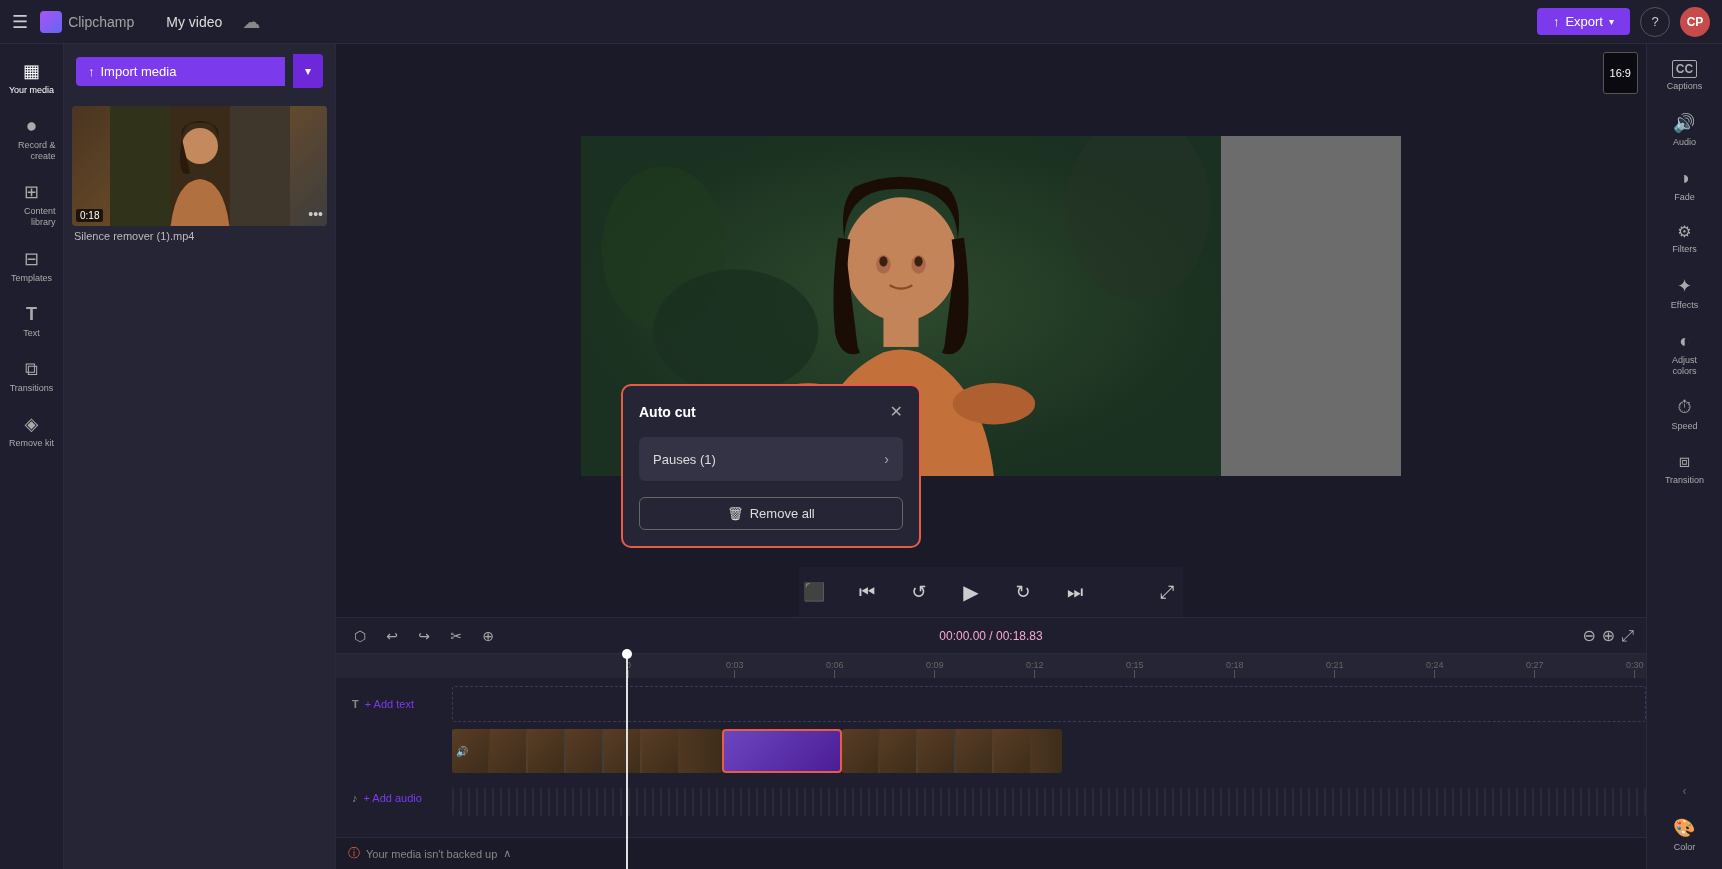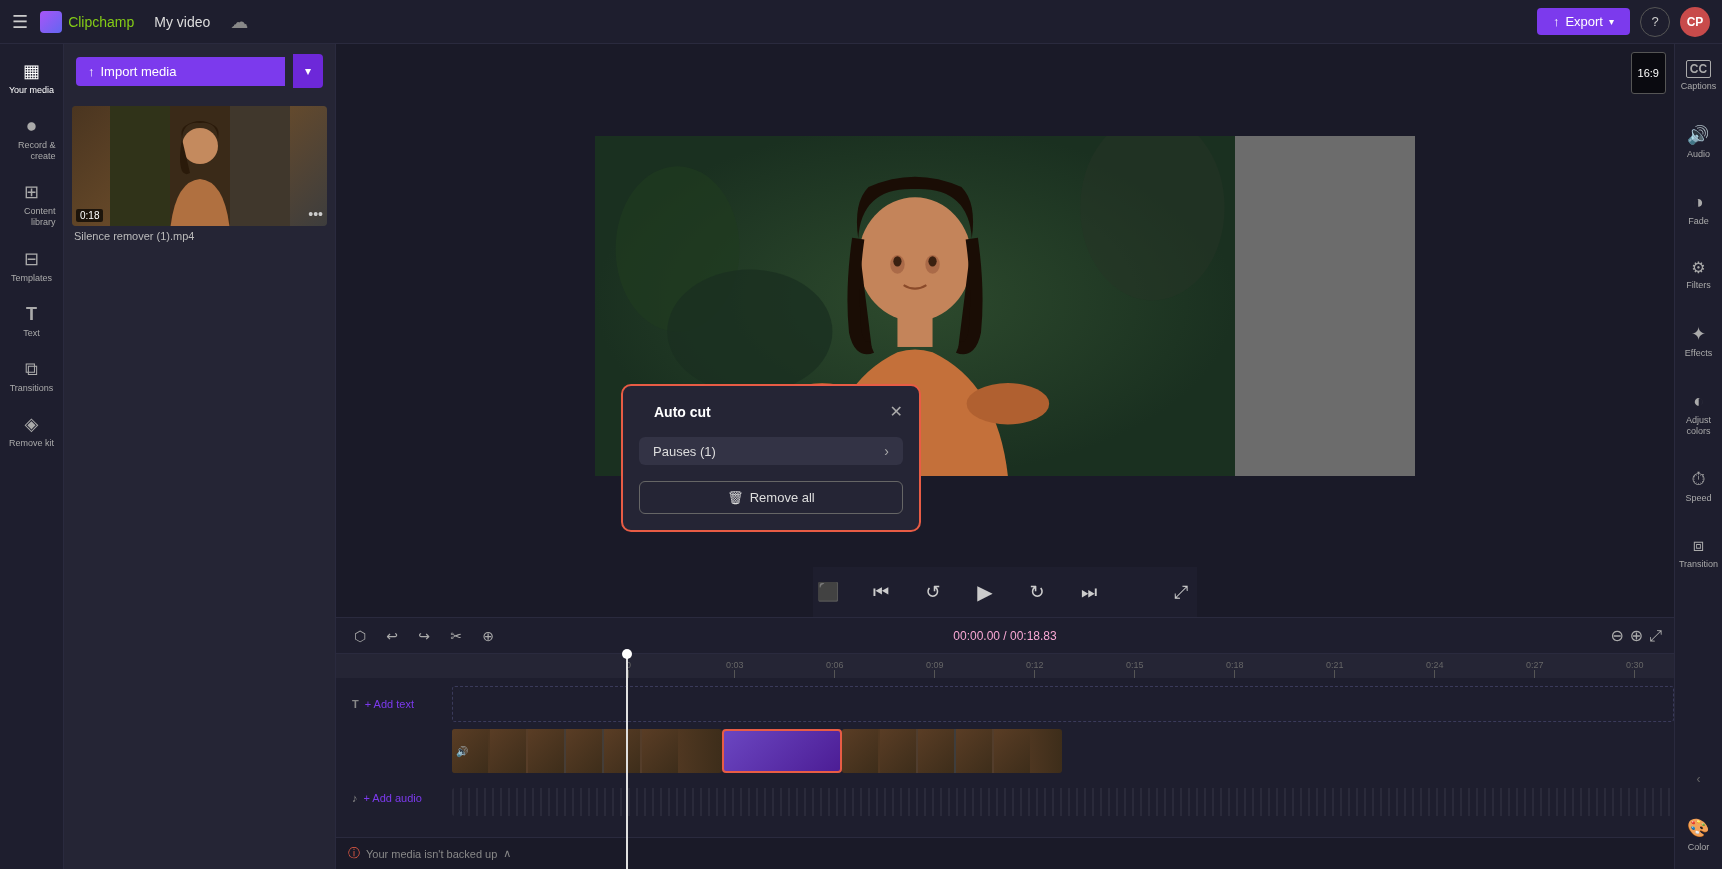--- a/index.html
+++ b/index.html
@@ -25,21 +25,21 @@
       flex-shrink: 0;
       border-bottom: 1px solid #2a2a3e;
     }
     .topbar-hamburger { font-size: 18px; color: #ccc; cursor: pointer; }
     .topbar-logo { display: flex; align-items: center; gap: 6px; }
     .topbar-logo-icon {
       width: 22px; height: 22px;
       background: linear-gradient(135deg, #a855f7, #6366f1);
       border-radius: 4px;
     }
-    .topbar-title { font-size: 14px; color: #84cc16; }
+    .topbar-title { font-size: 14px; color: #a3a3a3; }
     .topbar-cloud { font-size: 18px; color: #888; margin-left: 8px; }
     .topbar-spacer { flex: 1; }
     .topbar-right { display: flex; align-items: center; gap: 10px; }
     .export-btn {
       background: #7c3aed;
       border: none;
       color: #fff;
       padding: 6px 16px;
       border-radius: 4px;
       cursor: pointer;
@@ -225,37 +225,36 @@
       border: 2px solid #e85c45;
       border-radius: 10px;
       padding: 16px;
       z-index: 100;
     }
     .autocut-header {
       display: flex;
       align-items: center;
       justify-content: space-between;
       margin-bottom: 16px;
-      margin-left: 15px;
     }
     .autocut-title { font-size: 14px; color: #fff; font-weight: 600; }
     .autocut-close {
       background: none;
       border: none;
       color: #aaa;
       font-size: 16px;
       cursor: pointer;
     }
     .autocut-item {
       display: flex;
       align-items: center;
       justify-content: space-between;
       background: #333345;
       border-radius: 6px;
-      padding: 6px 14px;
+      padding: 14px 14px;
       margin-bottom: 16px;
       cursor: pointer;
     }
     .autocut-item-label { font-size: 13px; color: #ddd; }
     .autocut-item-arrow { color: #aaa; font-size: 14px; }
     .remove-all-btn {
       width: 100%;
       background: transparent;
       border: 1px solid #666;
       color: #ddd;
@@ -459,27 +458,27 @@
       color: #888;
       gap: 6px;
       border-top: 1px solid #2a2a3e;
       height: 32px;
       flex-shrink: 0;
     }
     .status-warning { color: #e85c45; font-size: 12px; }
 
     
     .right-sidebar {
-      width: 48px;
+      width: 76px;
       background: #1e1e2e;
       display: flex;
       flex-direction: column;
       align-items: center;
       padding: 8px 0;
-      gap: 16px;
+      gap: 4px;
       border-left: 1px solid #2a2a3e;
       flex-shrink: 0;
     }
     .right-item {
       display: flex;
       flex-direction: column;
       align-items: center;
       gap: 3px;
       padding: 8px 4px;
       border-radius: 6px;
@@ -498,21 +497,21 @@
   </style>
 </head>
 <body>
 
 <div class="topbar">
   <span class="topbar-hamburger">☰</span>
   <div class="topbar-logo">
     <div class="topbar-logo-icon"></div>
     <span class="topbar-title">Clipchamp</span>
   </div>
-  <span class="topbar-title" style="margin-left:8px;color:#ddd;">My video</span>
+  <span class="topbar-title" style="margin-left:20px;color:#ddd;">My video</span>
   <span class="topbar-cloud">☁</span>
   <div class="topbar-spacer"></div>
   <div class="topbar-right">
     <button class="export-btn">
       <span>↑</span>
       <span>Export</span>
       <span class="arrow">▾</span>
     </button>
     <div class="topbar-help">
       <span>?</span>

